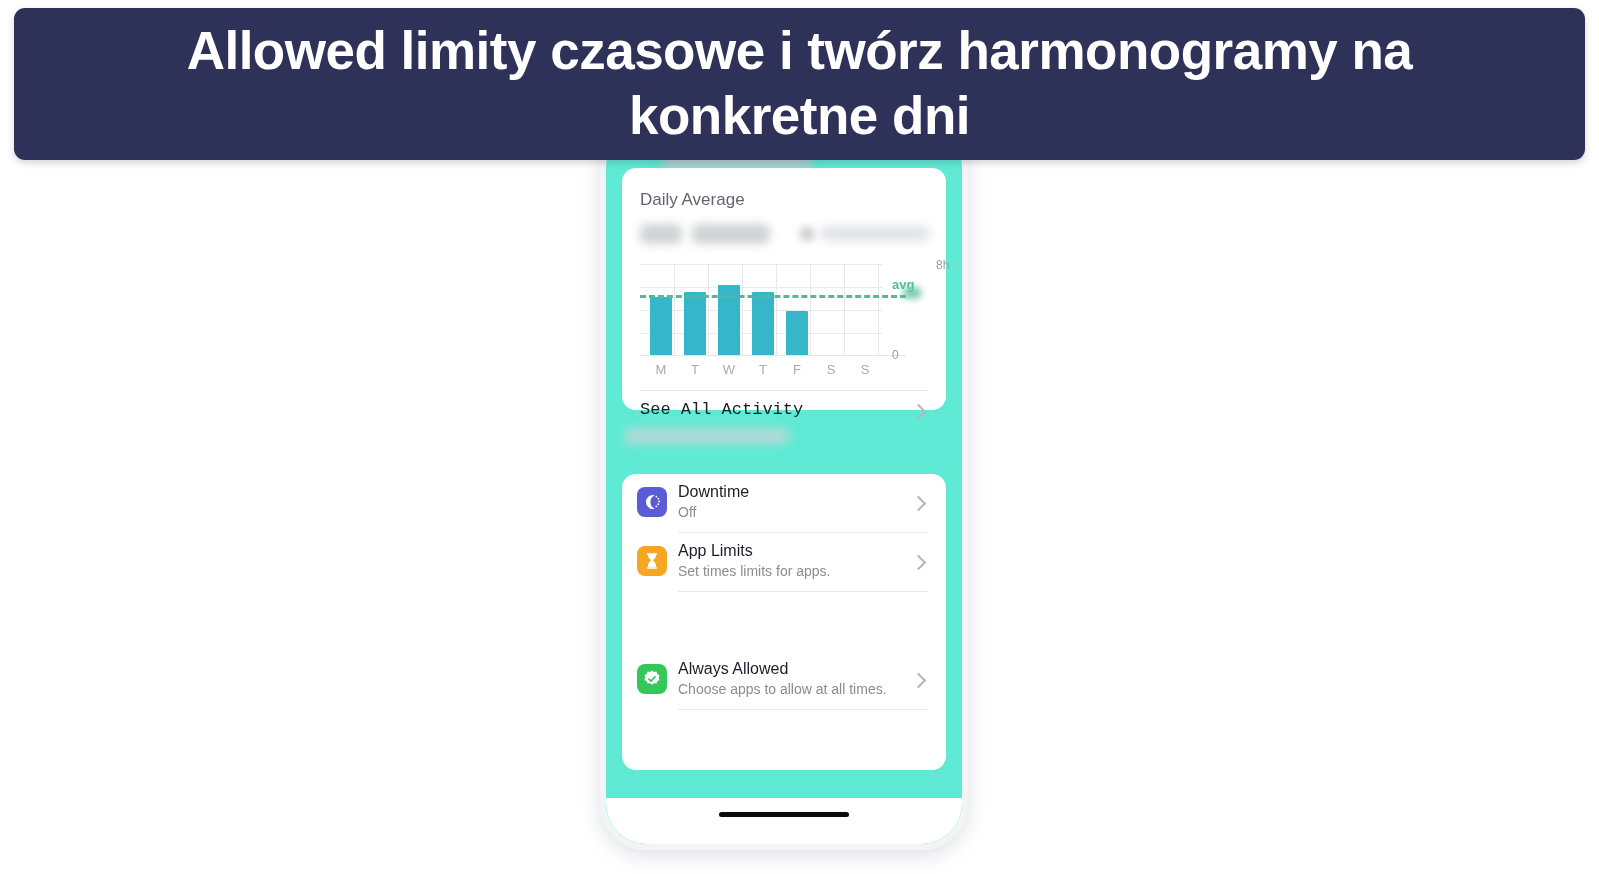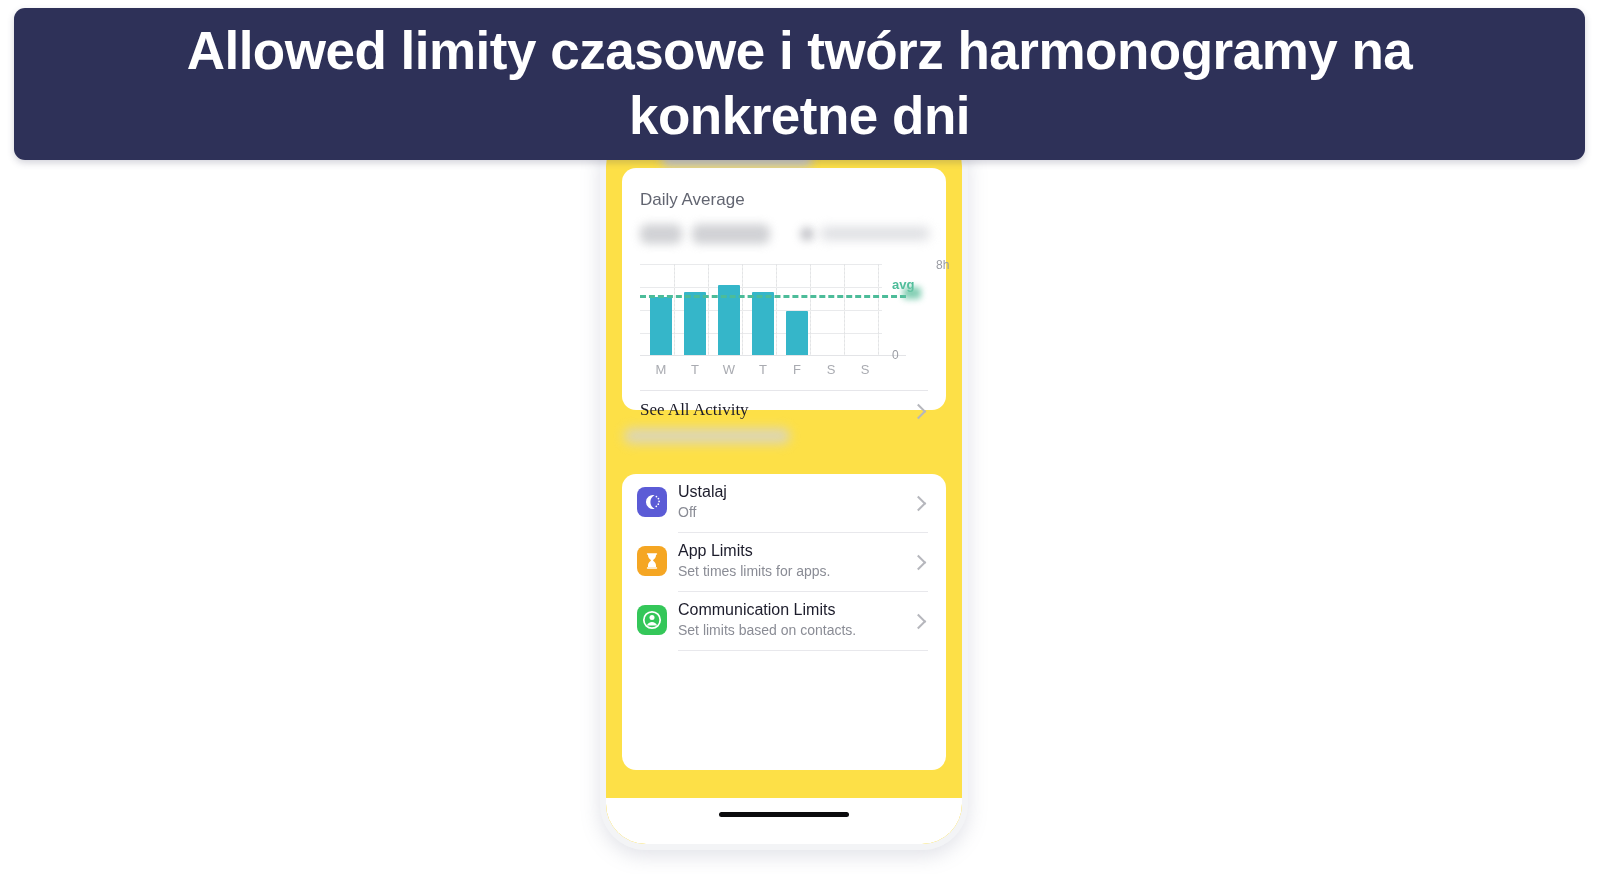--- a/index.html
+++ b/index.html
@@ -64,21 +64,21 @@
     border-radius: 46px;
     background: #f3f4f6;
     box-sizing: border-box;
     padding: 6px;
     z-index: 2;
     overflow: hidden;
   }
   .phone-screen {
     width: 100%;
     height: 100%;
-    background: #fde047;
+    background: #5eead4;
     border-radius: 40px;
     overflow: hidden;
     position: relative;
   }
 
   
   .blur-pill {
     background: #c9cace;
     border-radius: 7px;
     filter: blur(5px);
@@ -253,21 +253,21 @@
     top: 222px;
     width: 324px;
     height: 42px;
   }
   .see-all-label {
     position: absolute;
     left: 18px;
     top: 10px;
     font-size: 17px;
     color: #1c1c2b;
-    font-family: Liberation Serif, serif;
+    font-family: Liberation Mono, monospace;
   }
   .chev {
     position: absolute;
     width: 9px;
     height: 9px;
     border-right: 2px solid #b6b7bd;
     border-top: 2px solid #b6b7bd;
     transform: rotate(45deg);
   }
 
@@ -438,54 +438,53 @@
             <path d="M12.6 3.2a7 7 0 1 0 0 13.6A7.6 7.6 0 0 1 12.6 3.2z" fill="#ffffff"></path>
             <g fill="#ffffff">
               <circle cx="14.4" cy="4.6" r="0.85"></circle>
               <circle cx="16.4" cy="6.6" r="0.85"></circle>
               <circle cx="17.1" cy="9.4" r="0.85"></circle>
               <circle cx="16.3" cy="12.2" r="0.85"></circle>
               <circle cx="14.3" cy="14.3" r="0.85"></circle>
             </g>
           </svg>
         </div>
-        <div class="srow-title">Ustalaj</div>
+        <div class="srow-title">Downtime</div>
         <div class="srow-sub">Off</div>
         <div class="chev srow-chev"></div>
         <div class="srow-div"></div>
       </div>
 
       <div class="srow" style="top:59px;">
         <div class="app-icon" style="background:#f5a623;">
           <svg width="20" height="20" viewBox="0 0 20 20" aria-hidden="true">
             <path d="M6 3h8v1.2c0 2.2-1.4 3.6-2.6 4.6-.4.3-.4.9 0 1.2 1.2 1 2.6 2.4 2.6 4.6V16H6v-1.4c0-2.2 1.4-3.6 2.6-4.6.4-.3.4-.9 0-1.2C7.4 7.8 6 6.4 6 4.2V3z" fill="#ffffff"></path>
             <rect x="4.8" y="2.2" width="10.4" height="1.5" rx="0.7" fill="#ffffff"></rect>
             <rect x="4.8" y="16.3" width="10.4" height="1.5" rx="0.7" fill="#ffffff"></rect>
           </svg>
         </div>
         <div class="srow-title">App Limits</div>
         <div class="srow-sub">Set times limits for apps.</div>
         <div class="chev srow-chev"></div>
         <div class="srow-div"></div>
       </div>
 
-      <div class="srow" style="top:118px;">
+
+      <div class="srow" style="top:177px;">
         <div class="app-icon" style="background:#34c759;">
           <svg width="22" height="22" viewBox="0 0 22 22" aria-hidden="true">
-            <circle cx="11" cy="11" r="8.2" fill="none" stroke="#ffffff" stroke-width="1.7"></circle>
-            <circle cx="11" cy="8.6" r="2.5" fill="#ffffff"></circle>
-            <path d="M5.8 16.6c1-2.3 3-3.5 5.2-3.5s4.2 1.2 5.2 3.5z" fill="#ffffff"></path>
+            <path d="M11 2.4l2 1.5 2.5-.3.8 2.4 2.2 1.2-.7 2.4.7 2.4-2.2 1.2-.8 2.4-2.5-.3-2 1.5-2-1.5-2.5.3-.8-2.4L3.5 12l.7-2.4-.7-2.4 2.2-1.2.8-2.4 2.5.3z" fill="#ffffff"></path>
+            <path d="M7.9 11.1l2 2 4.1-4.2" fill="none" stroke="#34c759" stroke-width="1.8" stroke-linecap="round" stroke-linejoin="round"></path>
           </svg>
         </div>
-        <div class="srow-title">Communication Limits</div>
-        <div class="srow-sub">Set limits based on contacts.</div>
+        <div class="srow-title">Always Allowed</div>
+        <div class="srow-sub">Choose apps to allow at all times.</div>
         <div class="chev srow-chev"></div>
         <div class="srow-div"></div>
       </div>
-
 
     </div>
 
     <div class="home-area">
       <div class="home-bar"></div>
     </div>
 
   </div>
 </div>
 

